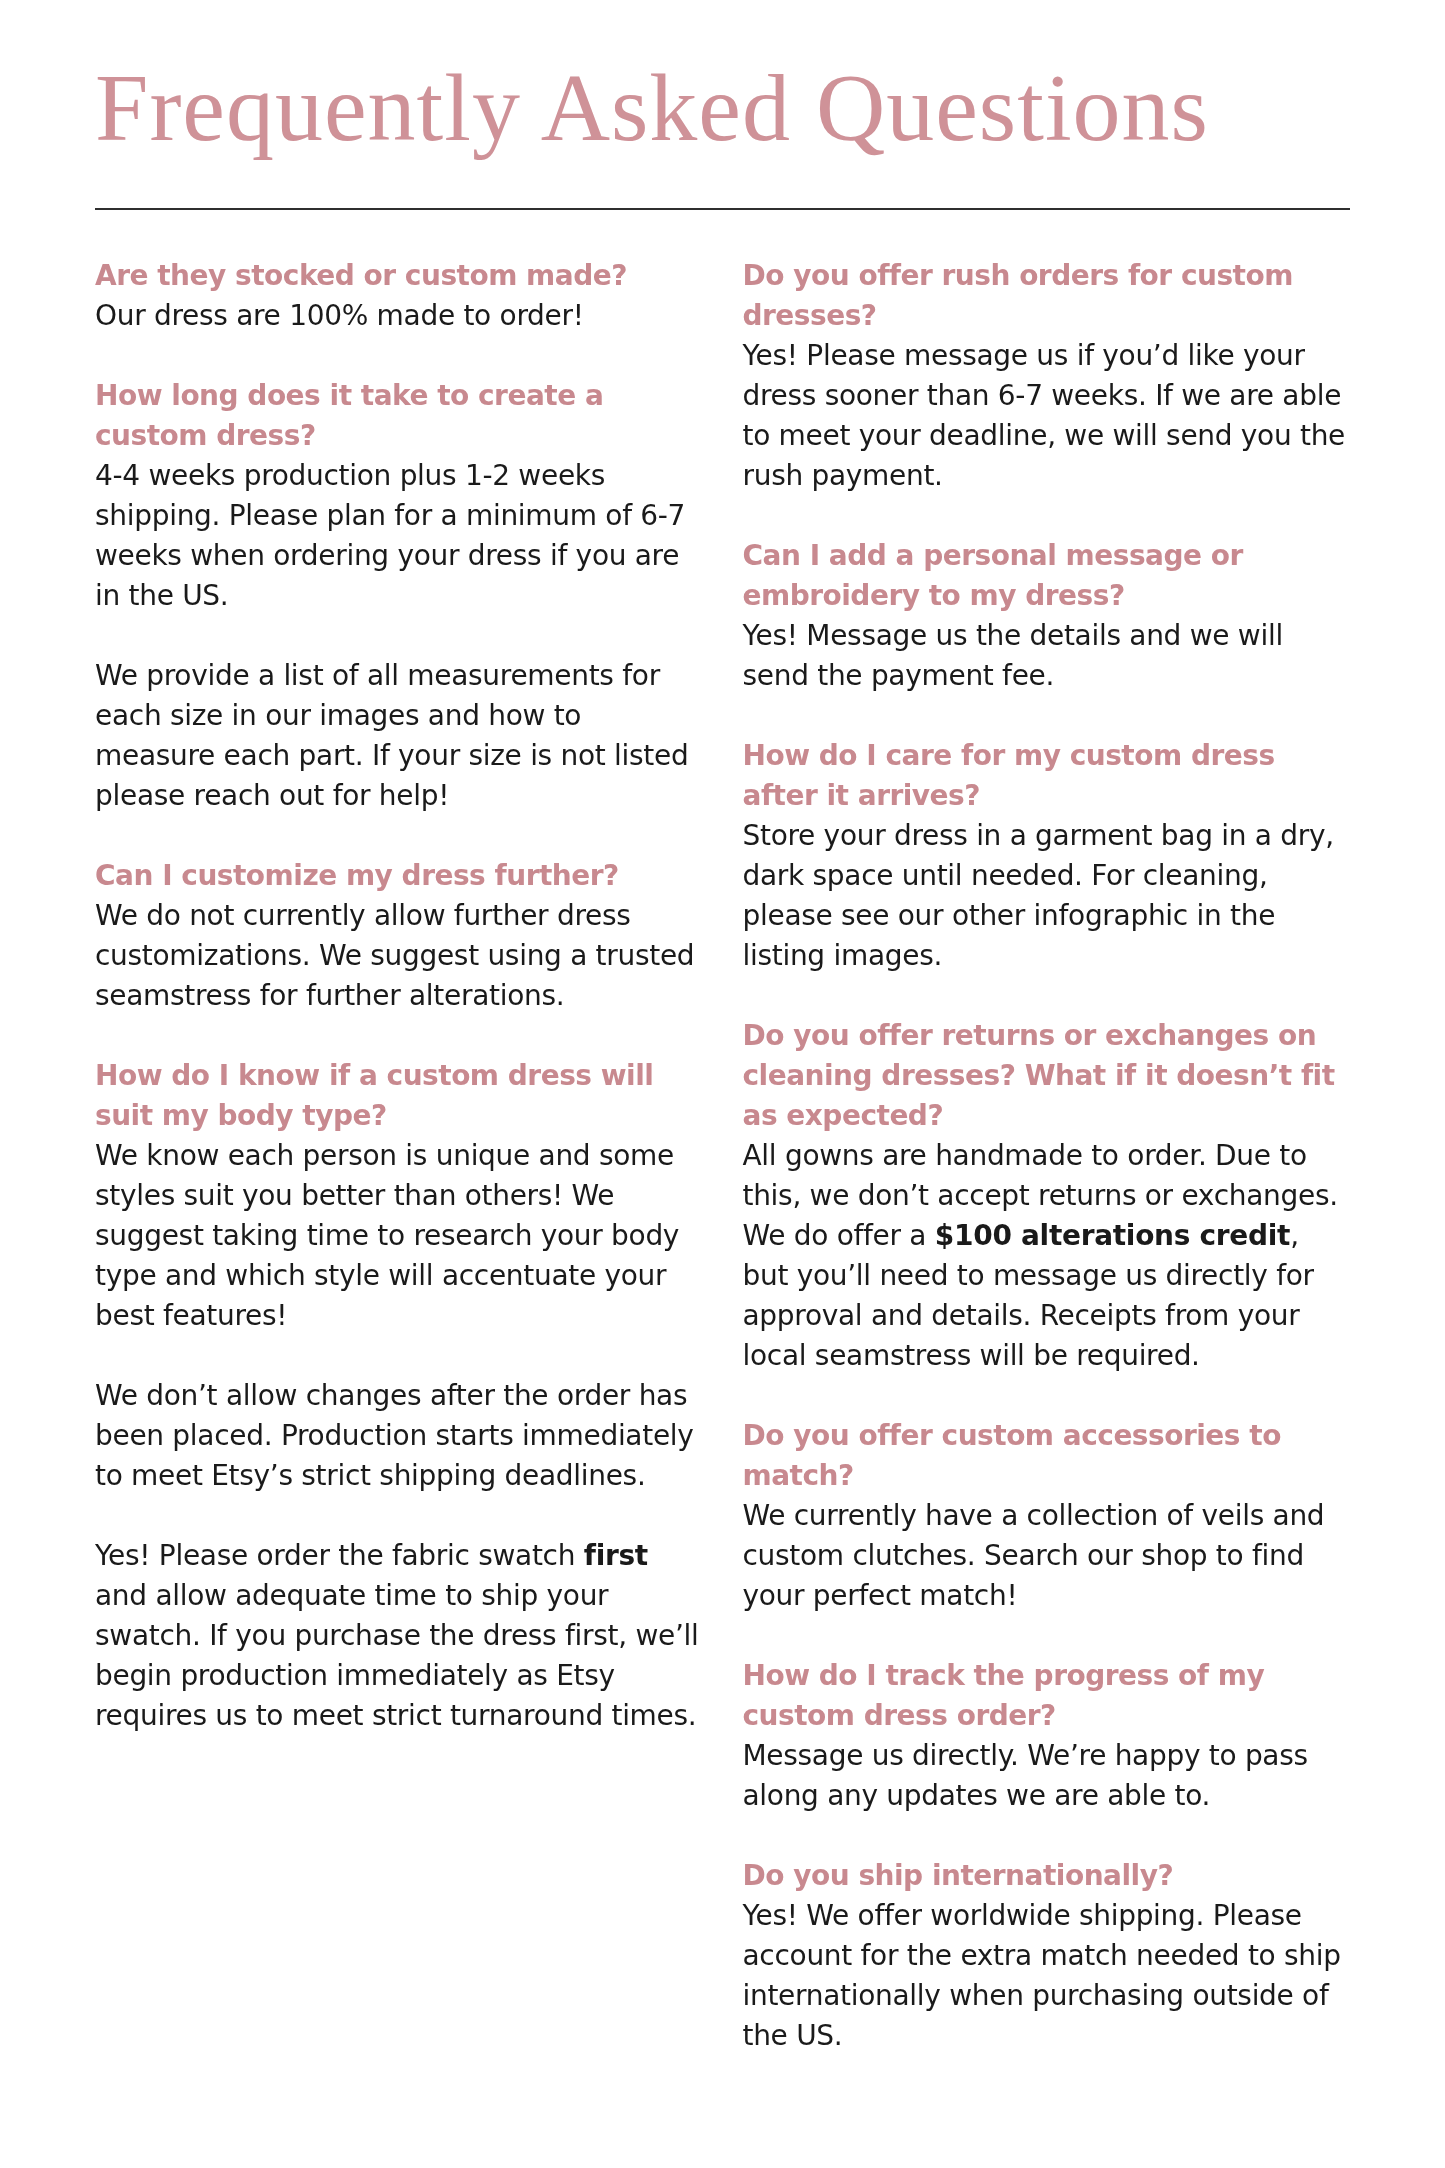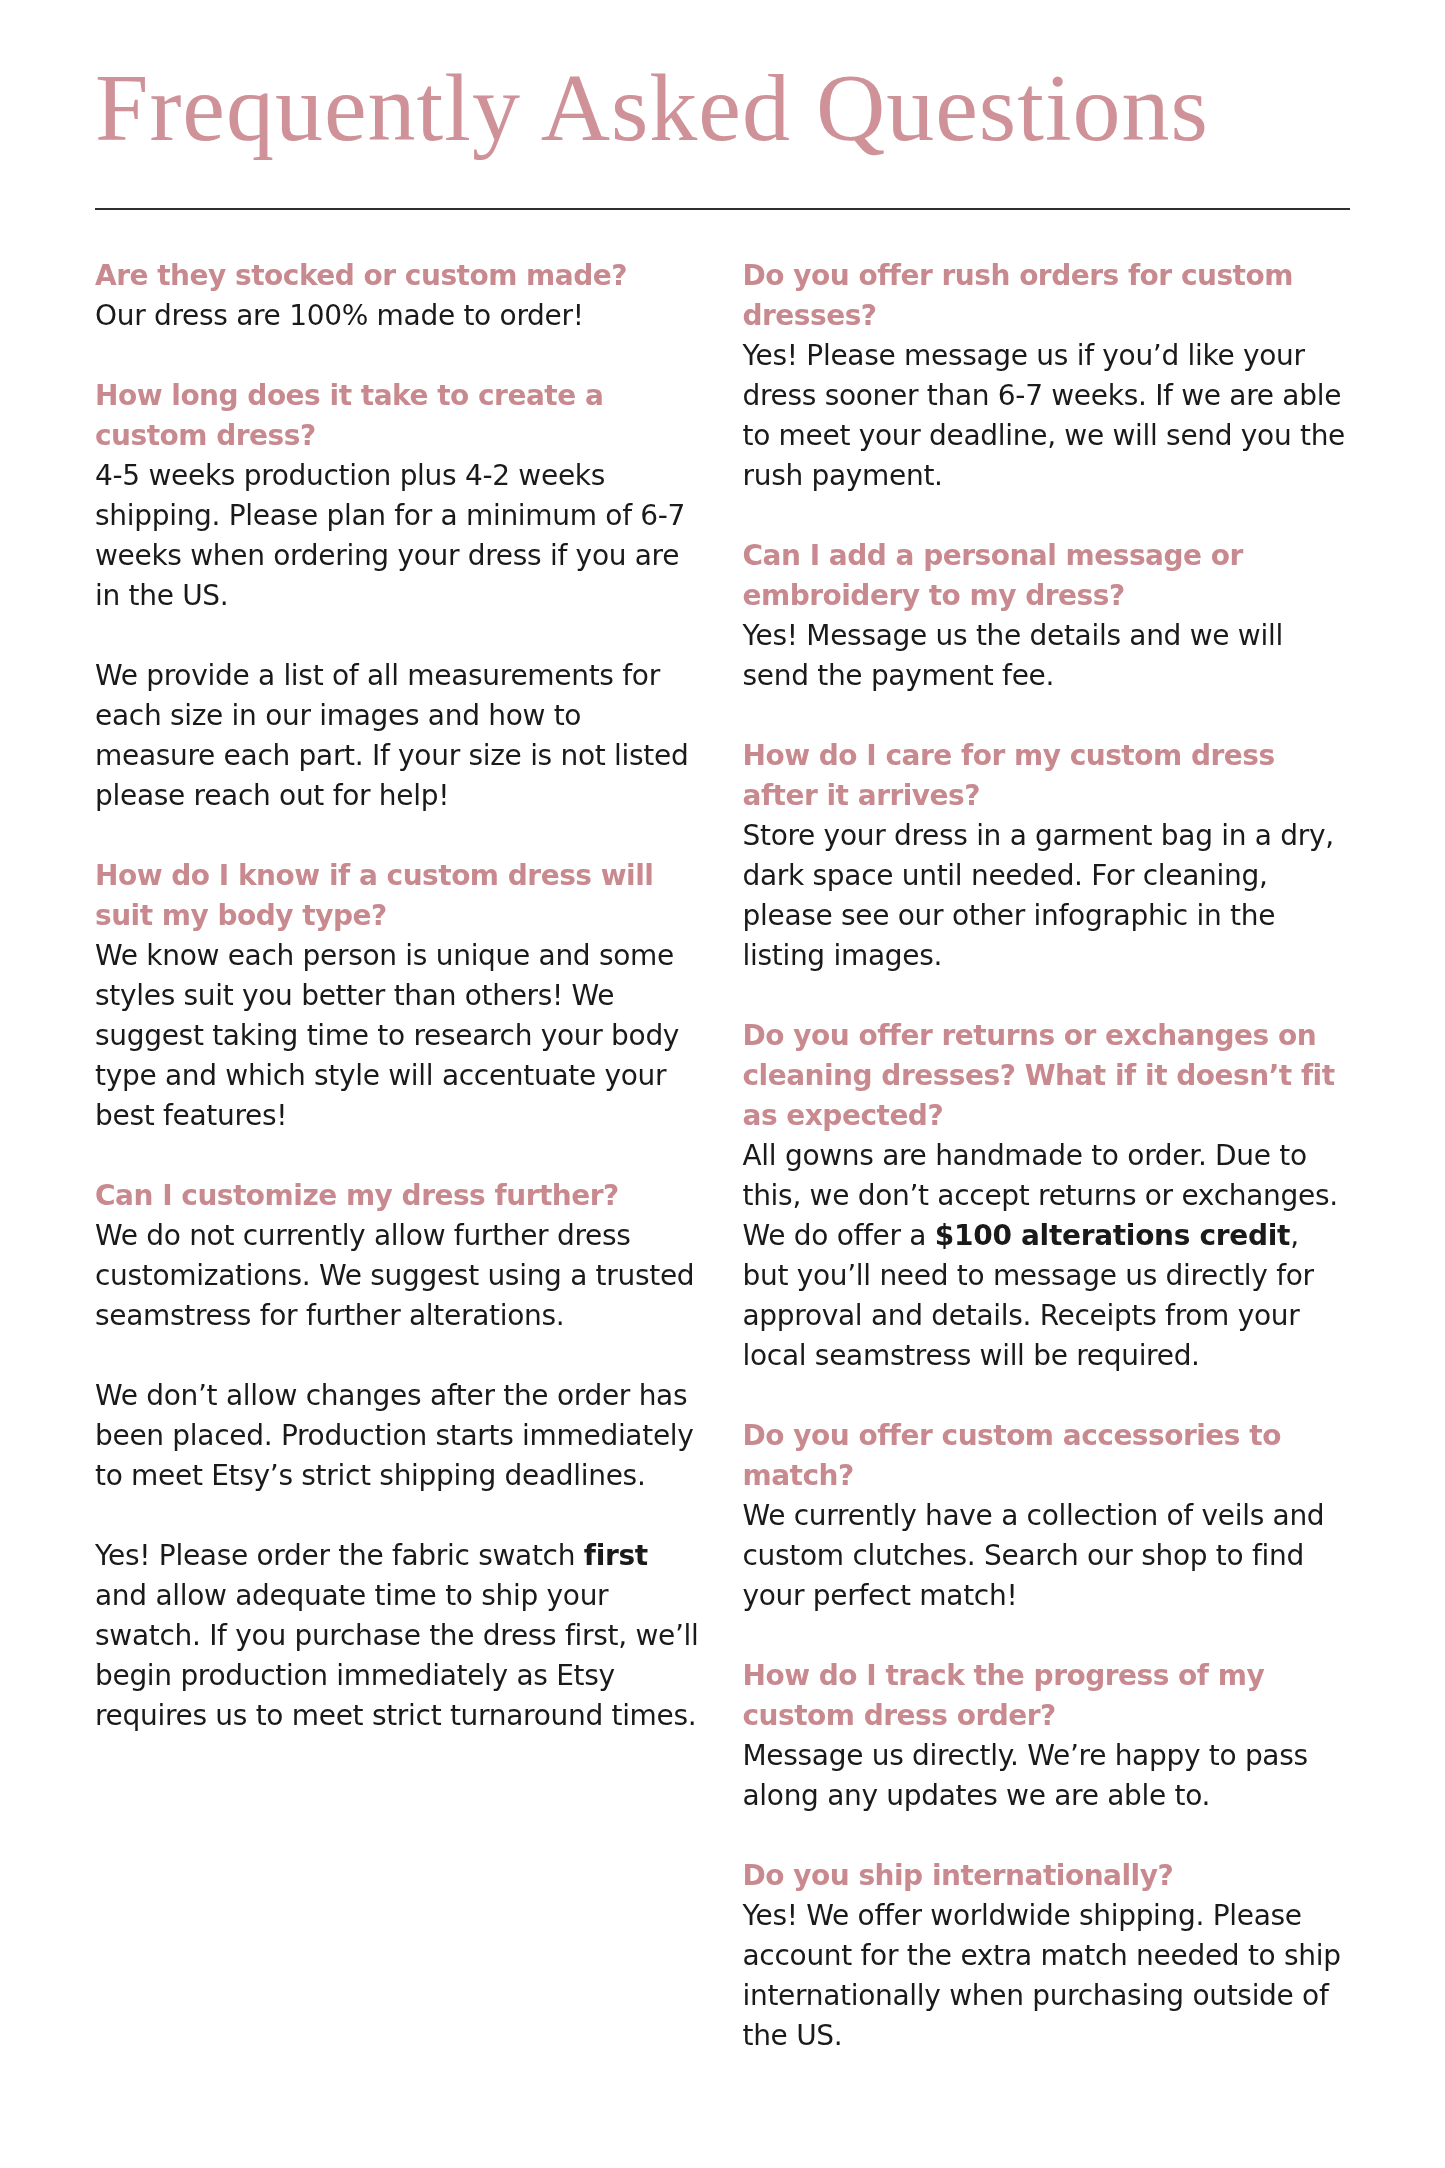--- a/index.html
+++ b/index.html
@@ -71,32 +71,32 @@
 </header>
 
 <main class="columns">
   <div class="column" id="col-left">
       <section class="faq-item">
         <h2 class="question">Are they stocked or custom made?</h2>
         <p class="answer"><span>Our dress are 100% made to order!</span></p>
       </section>
       <section class="faq-item">
         <h2 class="question">How long does it take to create a custom dress?</h2>
-        <p class="answer"><span>4-5 weeks production plus 4-2 weeks shipping. Please plan for a minimum of 6-7 weeks when ordering your dress if you are in the US.</span></p>
+        <p class="answer"><span>4-4 weeks production plus 1-2 weeks shipping. Please plan for a minimum of 6-7 weeks when ordering your dress if you are in the US.</span></p>
       </section>
       <section class="faq-item">
         <p class="answer"><span>We provide a list of all measurements for each size in our images and how to measure each part. If your size is not listed please reach out for help!</span></p>
       </section>
       <section class="faq-item">
+        <h2 class="question">Can I customize my dress further?</h2>
+        <p class="answer"><span>We do not currently allow further dress customizations. We suggest using a trusted seamstress for further alterations.</span></p>
+      </section>
+      <section class="faq-item">
         <h2 class="question">How do I know if a custom dress will suit my body type?</h2>
         <p class="answer"><span>We know each person is unique and some styles suit you better than others! We suggest taking time to research your body type and which style will accentuate your best features!</span></p>
-      </section>
-      <section class="faq-item">
-        <h2 class="question">Can I customize my dress further?</h2>
-        <p class="answer"><span>We do not currently allow further dress customizations. We suggest using a trusted seamstress for further alterations.</span></p>
       </section>
       <section class="faq-item">
         <p class="answer"><span>We don’t allow changes after the order has been placed. Production starts immediately to meet Etsy’s strict shipping deadlines.</span></p>
       </section>
       <section class="faq-item">
         <p class="answer"><span>Yes! Please order the fabric swatch </span><strong>first</strong><span> and allow adequate time to ship your swatch. If you purchase the dress first, we’ll begin production immediately as Etsy requires us to meet strict turnaround times.</span></p>
       </section>
     </div>
   <div class="column" id="col-right">
       <section class="faq-item">

